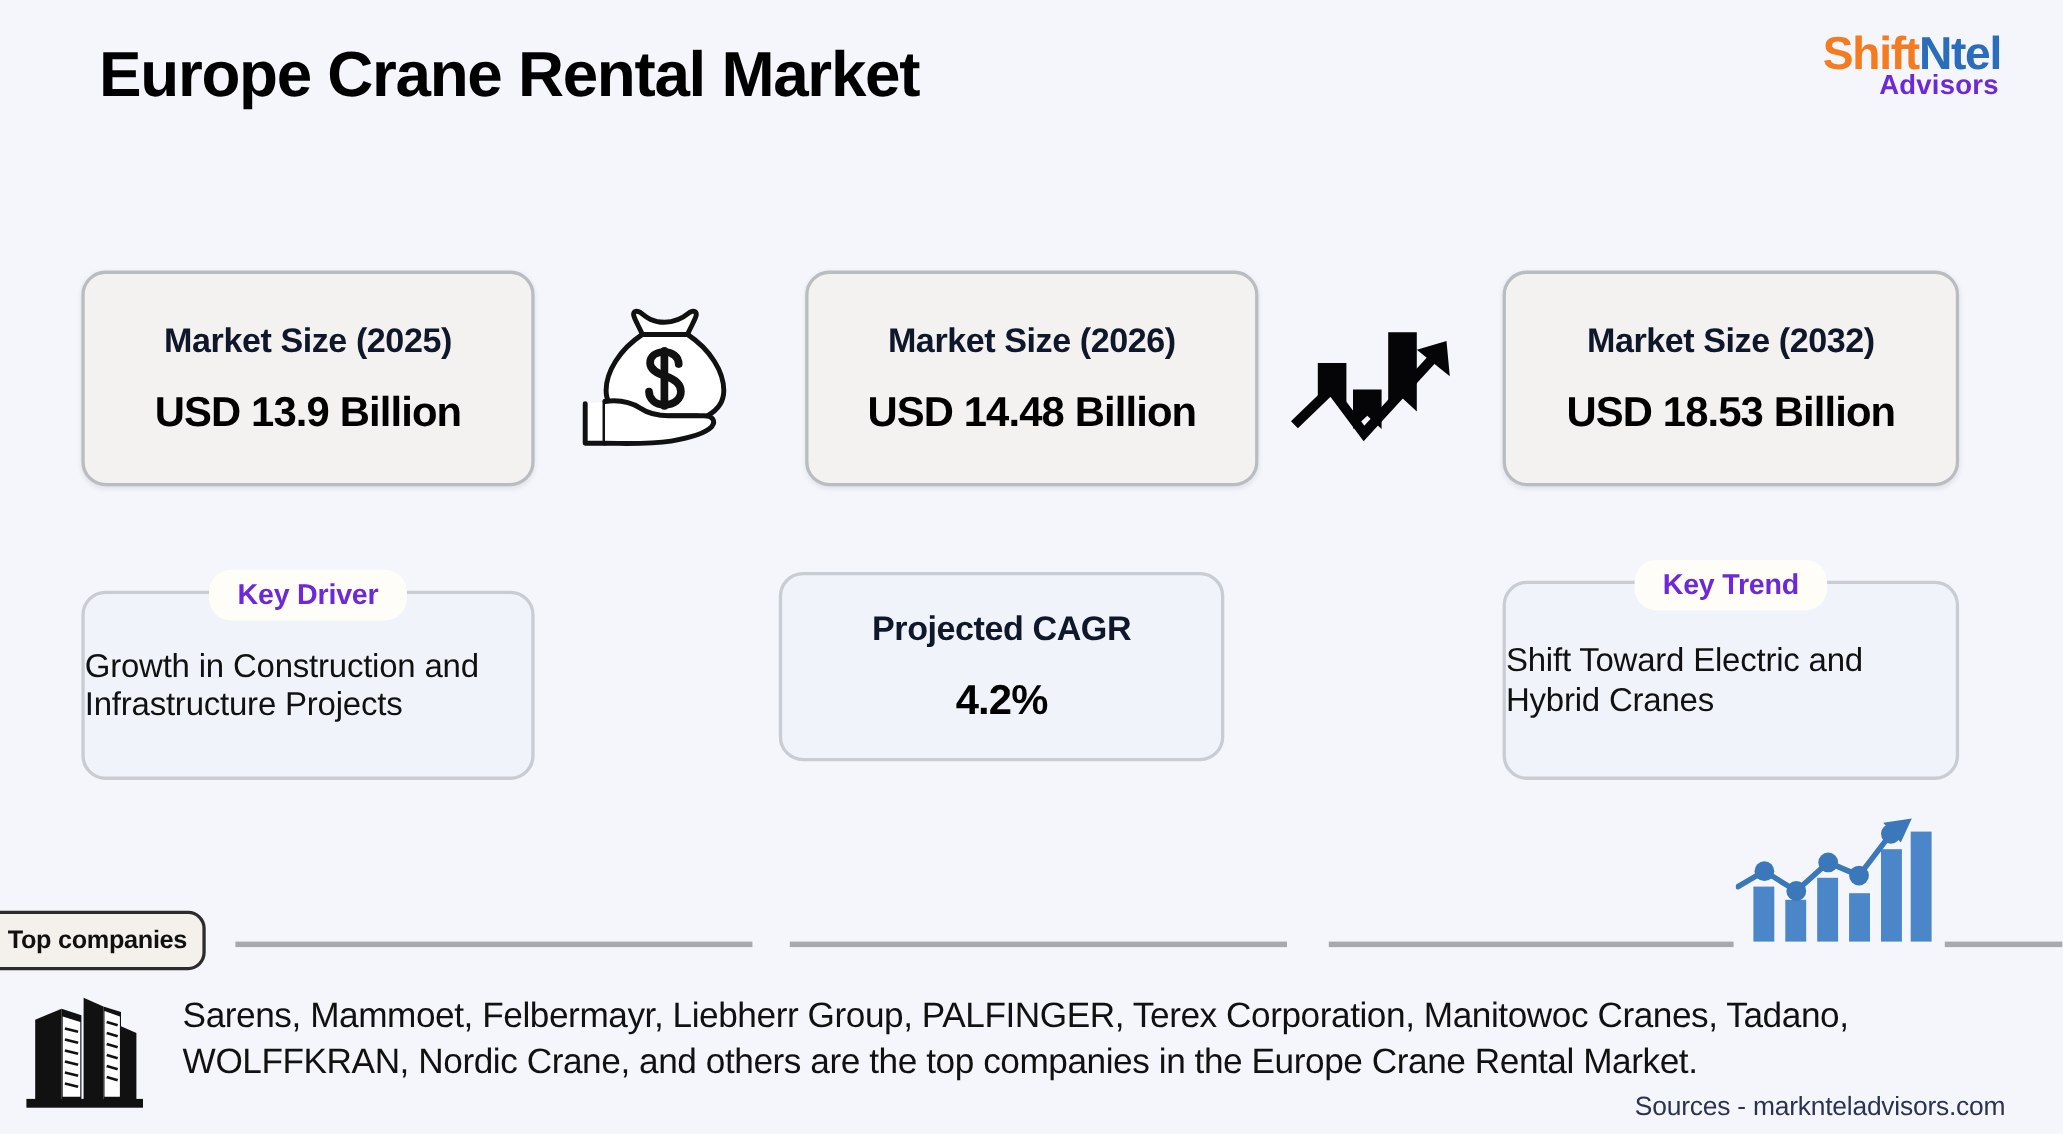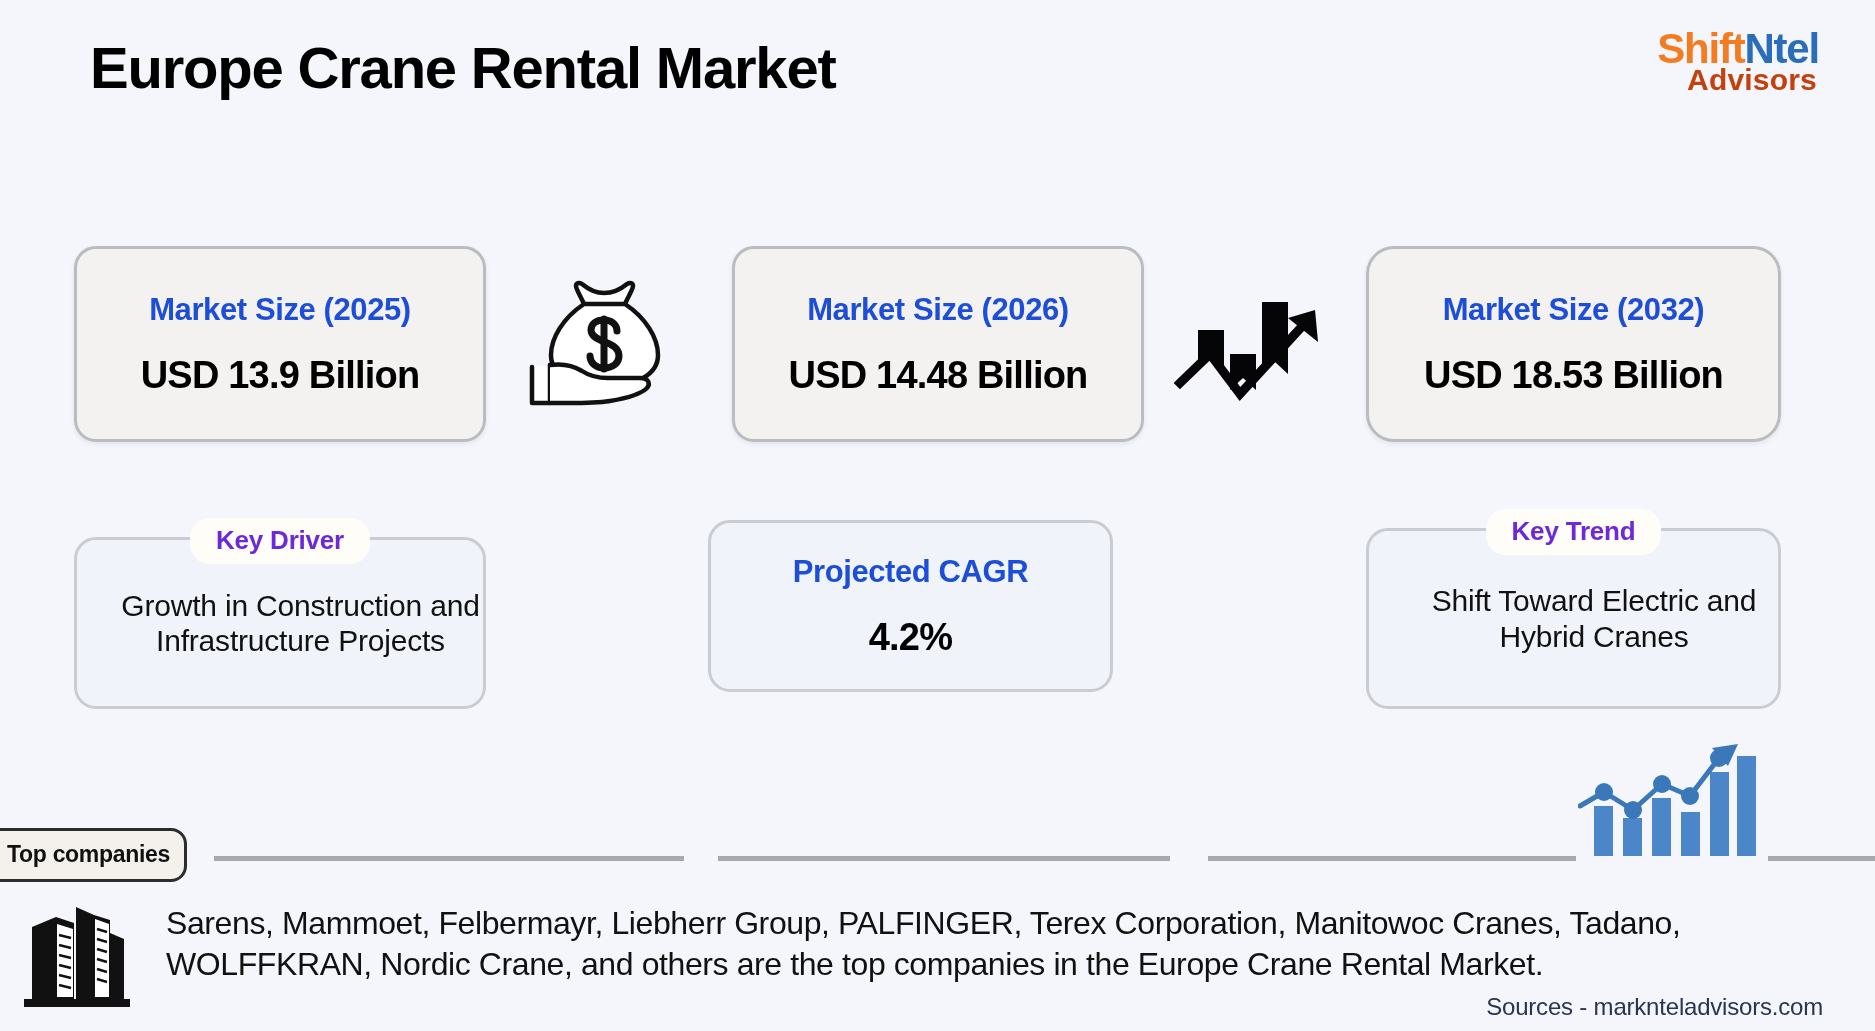--- a/index.html
+++ b/index.html
@@ -46,23 +46,23 @@
     position: absolute;
     right: 56px;
     top: 28px;
     text-align: right;
     line-height: 1;
   }
   .logo-top { font-size: 42px; font-weight: 700; letter-spacing: -1.2px; }
   .logo-mark { color: #f47b20; }
   .logo-ntel { color: #2a6ebb; }
   .logo-bottom {
-    font-size: 30px;
-    font-weight: 700;
-    color: #c2410c;
+    font-size: 25px;
+    font-weight: 700;
+    color: #6d28d9;
     letter-spacing: 0.2px;
     margin-top: -5px;
     margin-right: 2px;
   }
 
   
   .card {
     position: absolute;
     border-radius: 22px;
     display: flex;
@@ -78,40 +78,39 @@
   }
 
   .card-soft {
     background: #f1f3fa;
     border: 3px solid #c9ccd2;
   }
 
   .card-label {
     font-size: 31px;
     font-weight: 700;
-    color: #1d4ed8;
+    color: #0f172a;
     letter-spacing: -0.4px;
   }
 
   .card-value {
     font-size: 38px;
     font-weight: 800;
     color: #000;
     letter-spacing: -0.8px;
     margin-top: 26px;
   }
 
   .card-body {
     font-size: 30px;
     font-weight: 400;
     color: #111;
-    text-align: center;
+    text-align: left;
     line-height: 1.17;
     letter-spacing: -0.2px;
-    padding-left: 41px;
   }
 
   
   .badge {
     position: absolute;
     top: -22px;
     left: 50%;
     transform: translateX(-50%);
     background: #fffdf8;
     border-radius: 20px;
@@ -119,21 +118,21 @@
     font-size: 26px;
     font-weight: 700;
     color: #6d28d9;
     letter-spacing: -0.2px;
     white-space: nowrap;
   }
 
   
   #card-2025 { left: 74px;   top: 246px;  width: 412px; height: 196px; }
   #card-2026 { left: 732px;  top: 246px;  width: 412px; height: 196px; }
-  #card-2032 { left: 1366px; top: 246px;  width: 415px; height: 196px; border-radius: 28px; }
+  #card-2032 { left: 1366px; top: 246px;  width: 415px; height: 196px; }
 
   
   #card-driver { left: 74px;   top: 537px; width: 412px; height: 172px; }
   #card-cagr   { left: 708px;  top: 520px; width: 405px; height: 172px; }
   #card-trend  { left: 1366px; top: 528px; width: 415px; height: 181px; }
 
   
   .icon-money {
     position: absolute;
     left: 524px;

